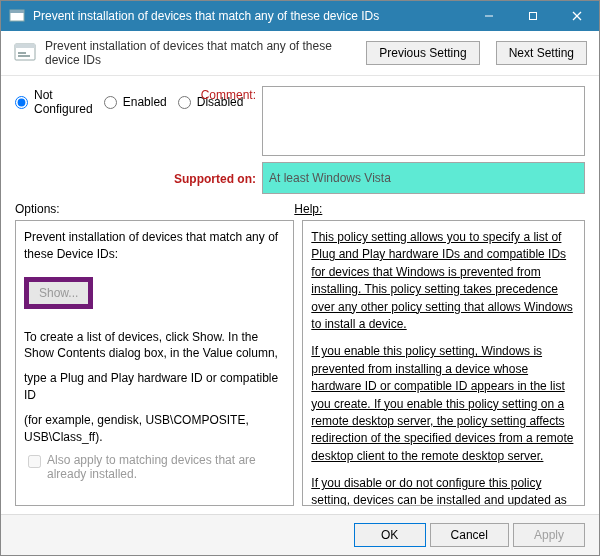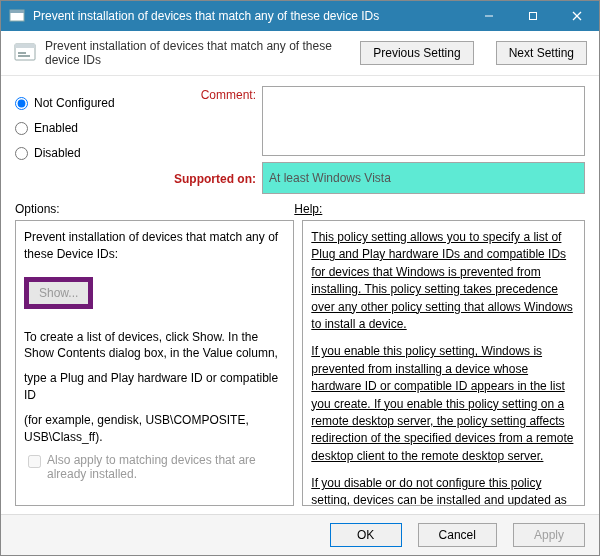--- a/index.html
+++ b/index.html
@@ -7,42 +7,42 @@
   .window { width:600px; height:556px; background:#fff; border:1px solid #888; display:flex; flex-direction:column; }
   .titlebar { height:30px; background:#2b7fb0; color:#fff; display:flex; align-items:center; padding:0 0 0 8px; }
   .titlebar .icon { width:16px; height:16px; margin-right:8px; display:inline-flex; align-items:center; justify-content:center; }
   .titlebar .title { flex:1; font-size:12px; }
   .titlebar .winbtns { display:flex; height:100%; }
   .winbtn { width:44px; height:100%; display:flex; align-items:center; justify-content:center; color:#fff; }
   .winbtn svg { width:10px; height:10px; }
   .header { display:flex; align-items:center; padding:8px 12px; border-bottom:1px solid #e5e5e5; }
   .header .hicon { width:24px; height:24px; margin-right:8px; display:inline-flex; align-items:center; justify-content:center; }
   .header .htext { flex:1; font-size:12px; color:#333; }
-  .navbtns { display:flex; gap:22px; }
+  .navbtns { display:flex; gap:16px; }
   .navbtn { border:1px solid #a5a5a5; background:#f0f0f0; padding:4px 12px; font-size:12px; cursor:pointer; }
   .topgrid { display:grid; grid-template-columns: 145px 90px 1fr; grid-template-rows:auto auto; padding:10px 14px 6px 14px; column-gap:6px; row-gap:6px; align-items:start; }
-  .radios { grid-row: 1 / span 2; display:flex; flex-direction:column; gap:11px; padding-top:2px;margin-top:8px; }
+  .radios { grid-row: 1 / span 2; display:flex; flex-direction:row; gap:11px; padding-top:2px; }
   .radio { display:flex; align-items:center; gap:6px; font-size:12px; }
   .radio input { margin:0; }
   .lbl { text-align:right; padding-top:2px; color:#b91c1c; }
   .commentbox { width:100%; height:70px; border:1px solid #a5a5a5; resize:none; font-family:inherit; font-size:12px; padding:2px 4px; overflow-y:scroll; }
   .supportedbox { width:100%; height:32px; border:1px solid #a5a5a5; background:#5eead4; padding:2px 6px; display:flex; align-items:center; overflow-y:scroll; color:#555;}
   .section-labels { display:flex; padding:2px 14px 4px 14px; }
   .section-labels .left { width:49%; }
   .section-labels .right { flex:1;text-decoration:underline; }
   .panes { display:flex; gap:8px; padding:0 14px 8px 14px; flex:1; overflow:hidden; }
   .pane { border:1px solid #a5a5a5; padding:8px; font-size:12px; overflow-y:scroll; background:#fff; }
   .pane.left { width:49%; }
   .pane.right { flex:1; line-height:1.45; }
   .pane.right p { margin:0 0 10px 0;text-decoration:underline; }
   .showbtn { border:5px solid #701a75; background:#e6e6e6; color:#999; padding:4px 10px; margin:6px 0 20px 0; display:inline-block; cursor:default;}
   .opt-p { margin:0 0 8px 0; line-height:1.4; }
   .chkrow { display:flex; gap:3px; align-items:flex-start; color:#9a9a9a; margin-top:4px; }
   .chkrow input { margin-top:2px; }
-  .footer { border-top:1px solid #ddd; padding:8px 14px; display:flex; justify-content:flex-end; gap:16px; background:#f5f5f5; }
+  .footer { border-top:1px solid #ddd; padding:8px 14px; display:flex; justify-content:flex-end; gap:4px; background:#f5f5f5; }
   .fbtn { border:1px solid #a5a5a5; background:#f0f0f0; padding:4px 20px; font-size:12px; cursor:pointer; min-width:72px; }
   .fbtn.primary { border-color:#0078d7; }
   .fbtn.disabled { color:#a0a0a0; cursor:default; }
 </style>
 </head>
 <body>
 
 <div class="window">
 
   <div class="titlebar">

